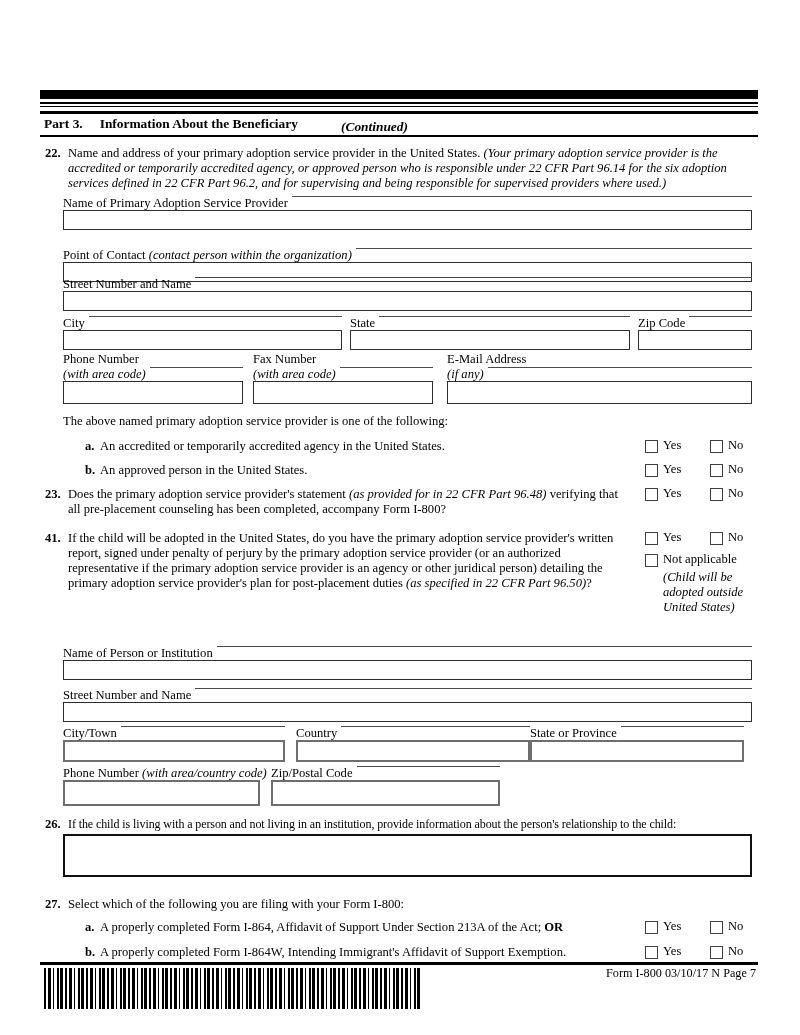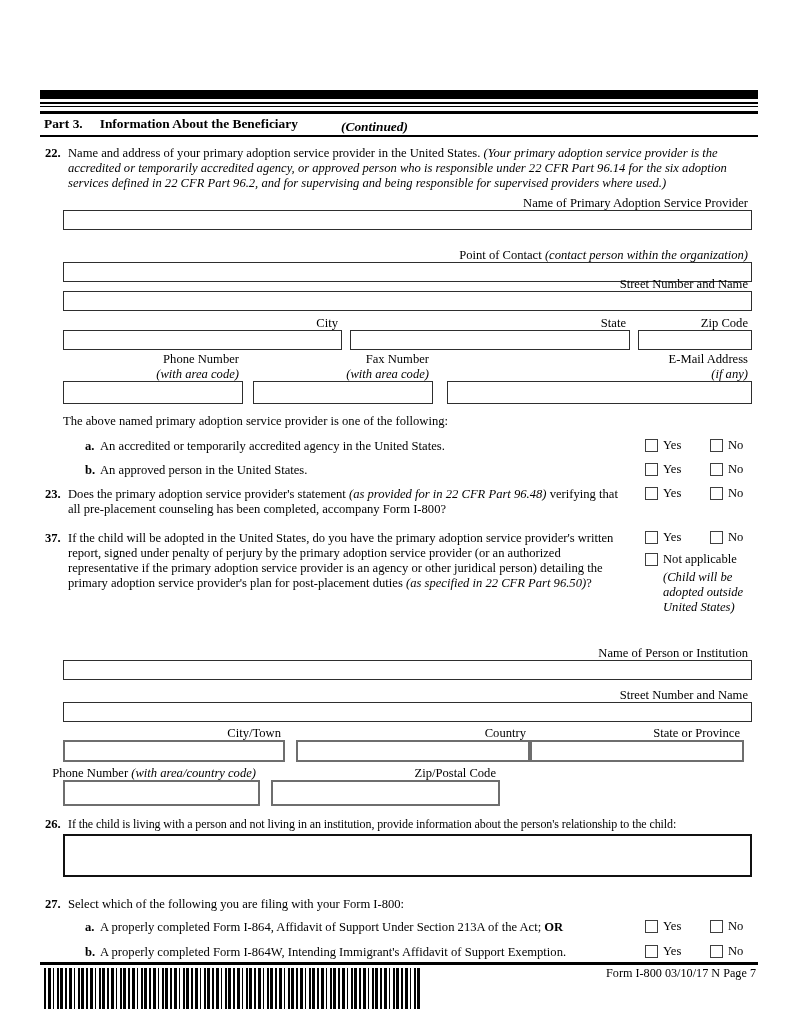--- a/index.html
+++ b/index.html
@@ -14,33 +14,33 @@
                padding:2px 2px 3px 4px;font-weight:bold;font-size:13.4px;line-height:16px;}
   .part-title{margin-left:17px;}
   .part-continued{position:absolute;left:288px;top:5px;font-weight:bold;font-style:italic;margin-left:13px;}
   
   .item{left:44px;right:44px;}
   .item .body{padding-left:24px;}
   .inum{position:absolute;left:1px;top:0;font-weight:bold;}
   .it{font-style:italic;}
   
   .fgroup{left:63px;width:689px;}
-  .lbl{display:flex;align-items:flex-end;height:14px;flex-direction:column;}
+  .lbl{display:flex;align-items:flex-start;height:14px;}
   .lbl .t{white-space:nowrap;padding-right:4px;}
   .lbl.plain{height:15px;}
   .fill{flex:1;border-bottom:1px solid #4a4a4a;margin-bottom:2px;}
   .ibox{display:block;border:1px solid #2e2e2e;background:#fff;height:20px;width:100%;
         box-sizing:border-box;margin:0;padding:0 4px;font:inherit;}
   .ibox.h23{height:23px;}
   .ibox.gray{border:2px solid #6e6e6e;height:22px;}
   .ibox.gray.h26{height:26px;}
   .frow{display:flex;font-family:Liberation Serif, serif;}
   .col{display:flex;flex-direction:column;}
   
-  .ckrow{display:flex;align-items:center;gap:5px;height:15px;}
+  .ckrow{display:flex;align-items:flex-end;gap:5px;height:15px;}
   .ck{width:13px;height:13px;border:1px solid #3f3f3f;background:#fff;display:inline-block;
       box-sizing:border-box;flex:0 0 auto;}
   .nanote{font-style:italic;width:97px;}
   
   .opt{display:flex;}
   .opt .letter{font-weight:bold;width:15px;flex:0 0 auto;}
   
   .bigbox{display:block;border:2px solid #111;background:#fff;width:689px;height:43px;
           box-sizing:border-box;resize:none;margin:0;padding:2px 4px;font:inherit;}
   .q26txt{white-space:nowrap;font-size:12px;letter-spacing:-0.1px;}
@@ -199,21 +199,21 @@
   <div class="abs ckrow" style="left:645px;top:486px">
     <span class="ck"></span>
     <span>Yes</span>
   </div>
   <div class="abs ckrow" style="left:710px;top:486px">
     <span class="ck"></span>
     <span>No</span>
   </div>
 
   <div class="abs item" style="top:531px">
-    <span class="inum">37.</span>
+    <span class="inum">41.</span>
     <div class="body w565">
       <span>If the child will be adopted in the United States, do you have the primary adoption service provider's written report, signed under penalty of perjury by the primary adoption service provider (or an authorized representative if the primary adoption service provider is an agency or other juridical person) detailing the primary adoption service provider's plan for post-placement duties </span><span class="it">(as specified in 22 CFR Part 96.50)</span><span>?</span>
     </div>
   </div>
   <div class="abs ckrow" style="left:645px;top:530px">
     <span class="ck"></span>
     <span>Yes</span>
   </div>
   <div class="abs ckrow" style="left:710px;top:530px">
     <span class="ck"></span>

